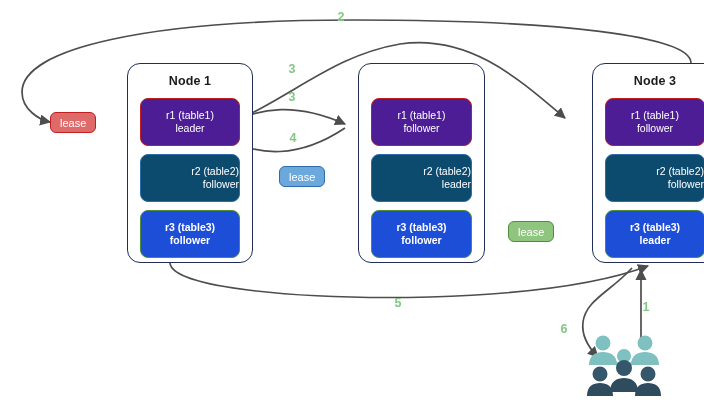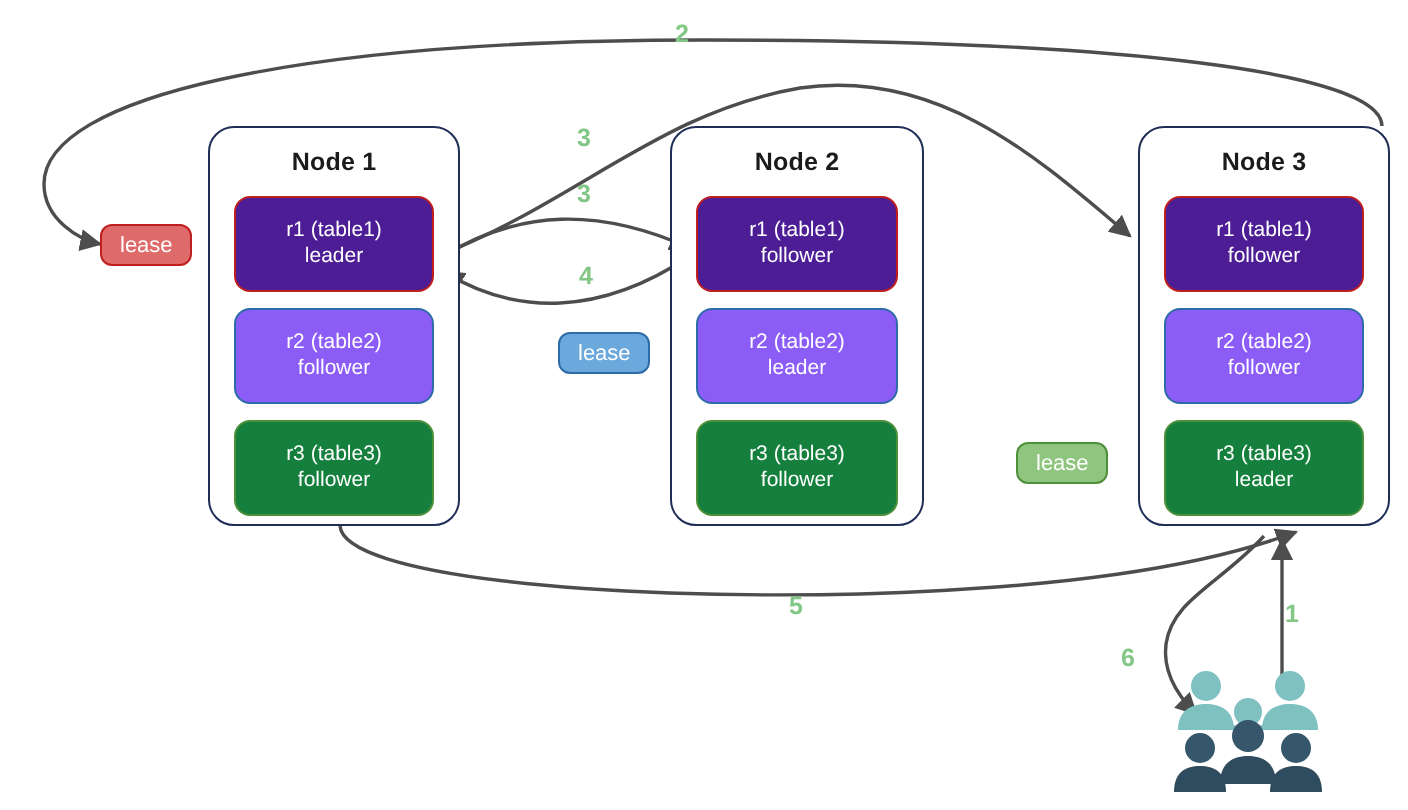--- a/index.html
+++ b/index.html
@@ -23,20 +23,21 @@
     top: 0;
     width: 704px;
     height: 405px;
   }
   .node-box {
     position: absolute;
     box-sizing: border-box;
     border: 1.6px solid #1f2d57;
     border-radius: 13px;
     background: #ffffff;
+    margin-left: 23px;
   }
   .node-title {
     position: absolute;
     left: 0;
     right: 0;
     top: 10px;
     text-align: center;
     font-size: 12.5px;
     font-weight: bold;
     color: #1b1b1b;
@@ -53,22 +54,22 @@
     flex-direction: column;
     align-items: center;
     justify-content: center;
     color: #ffffff;
     font-size: 10.5px;
     line-height: 13.5px;
     text-align: center;
   }
   .replica .ln { display: block; }
   .rep-red   { background: #4c1d95; border: 1.6px solid #c01f1f; }
-  .rep-blue  { background: #8b5cf6; border: 1.6px solid #2d6ca8; }
-  .rep-green { background: #15803d; border: 1.6px solid #4e8f3a; }
+  .rep-blue  { background: #0c4a6e; border: 1.6px solid #2d6ca8; align-items: flex-end; }
+  .rep-green { background: #1d4ed8; border: 1.6px solid #4e8f3a; font-weight: bold; }
 
   .lease {
     position: absolute;
     height: 21px;
     border-radius: 6px;
     box-sizing: border-box;
     display: flex;
     align-items: center;
     justify-content: center;
     color: #ffffff;
@@ -134,21 +135,20 @@
       <span class="ln">r2 (table2)</span>
       <span class="ln">follower</span>
     </div>
     <div class="replica rep-green" style="top:146px;">
       <span class="ln">r3 (table3)</span>
       <span class="ln">follower</span>
     </div>
   </div>
 
   <div class="node-box" id="node2" style="left:335px; top:63px; width:127px; height:200px;">
-    <div class="node-title">Node 2</div>
     <div class="replica rep-red" style="top:34px;">
       <span class="ln">r1 (table1)</span>
       <span class="ln">follower</span>
     </div>
     <div class="replica rep-blue" style="top:90px;">
       <span class="ln">r2 (table2)</span>
       <span class="ln">leader</span>
     </div>
     <div class="replica rep-green" style="top:146px;">
       <span class="ln">r3 (table3)</span>

